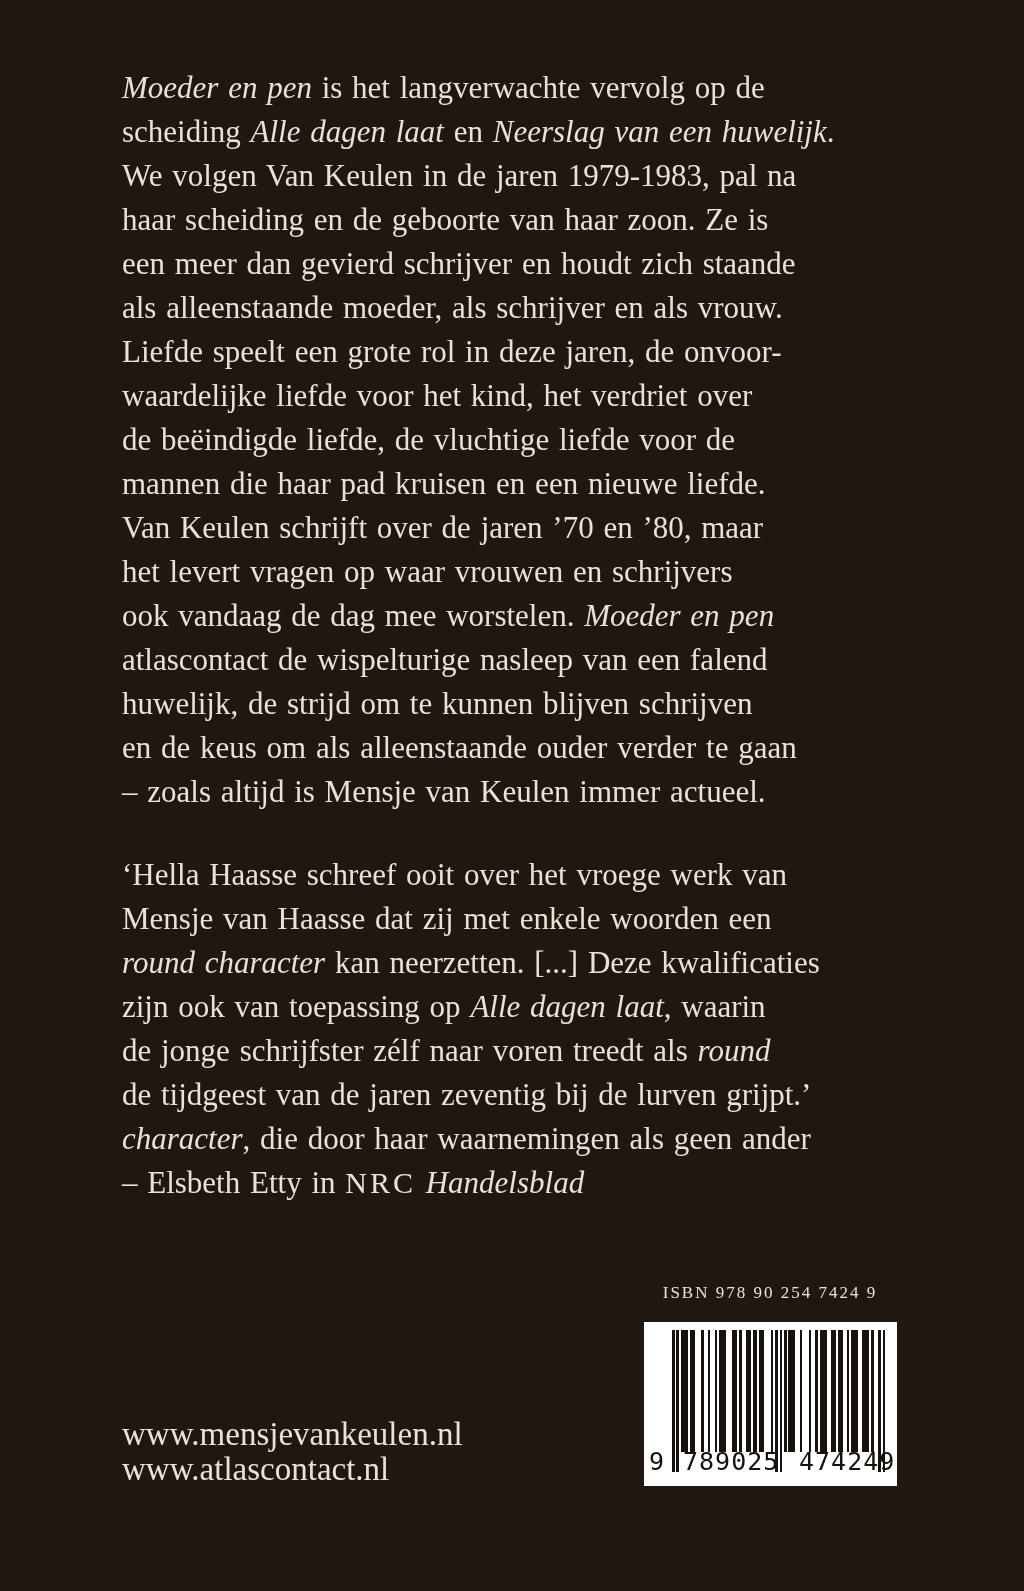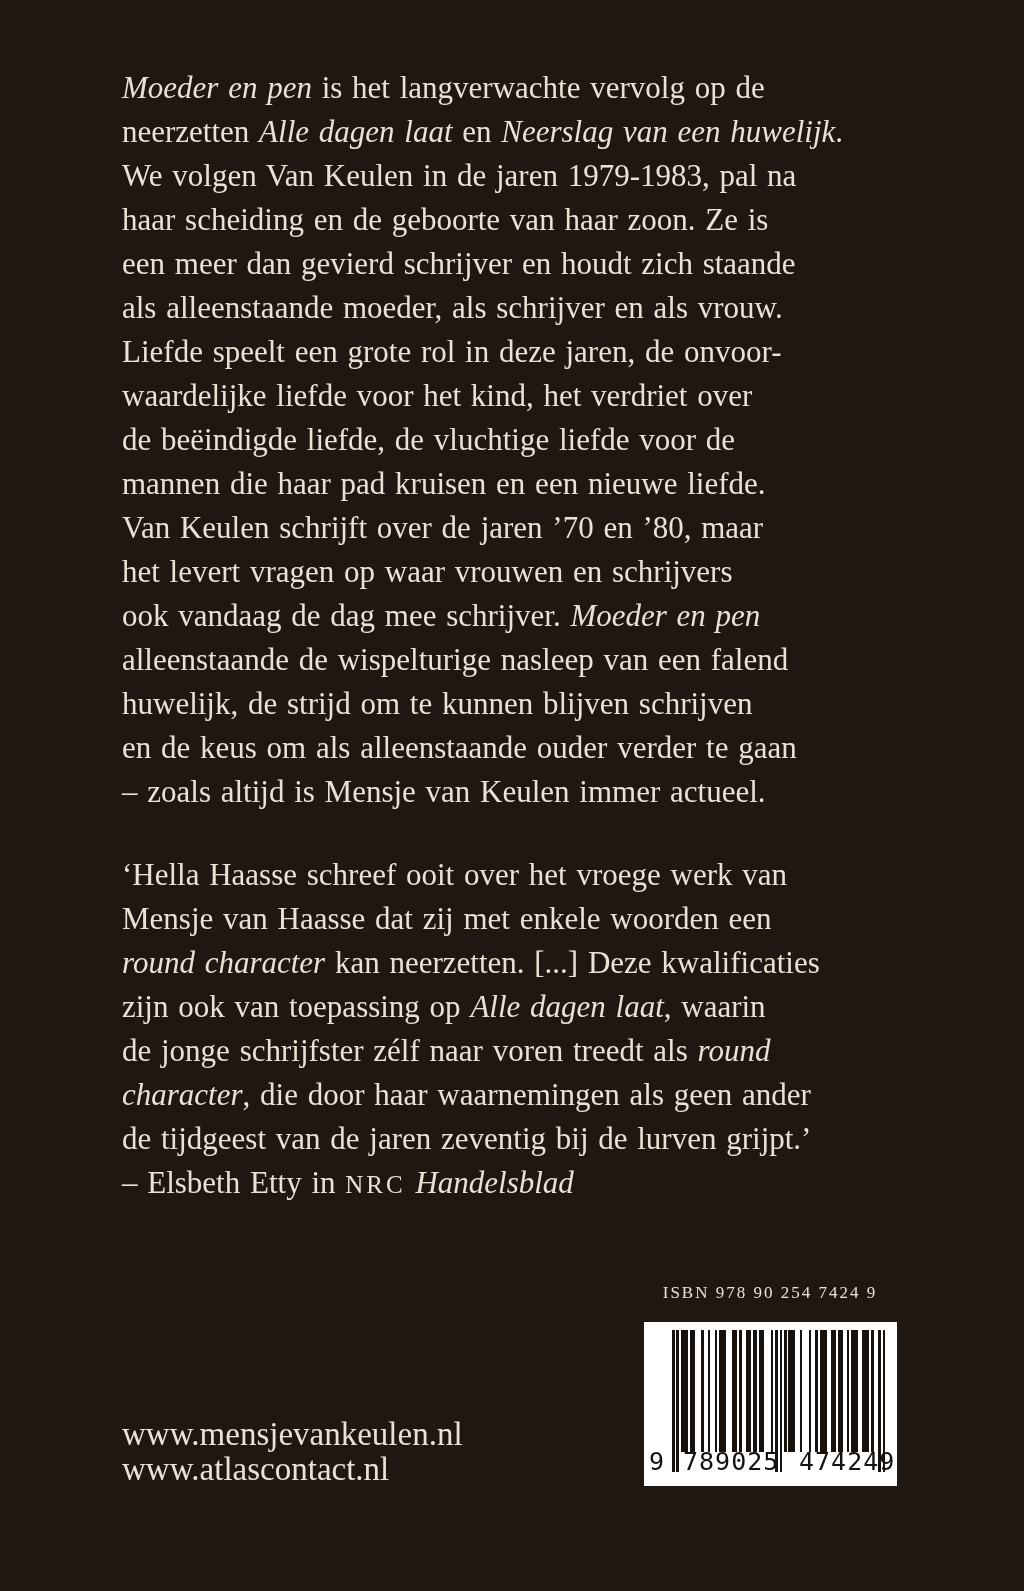--- a/index.html
+++ b/index.html
@@ -5,21 +5,21 @@
   html,body{margin:0;padding:0;}
   body{
     width:1024px;height:1591px;position:relative;overflow:hidden;
     background:#1e1712;
     color:#eae3d5;
     font-family:"Liberation Serif", serif;
   }
   .para{position:absolute;left:122px;width:780px;font-size:31px;word-spacing:2px;}
   .line{height:44px;line-height:44px;white-space:nowrap;}
   .i{font-style:italic;margin-top:44px;}
-  .sc{font-size:25px;letter-spacing:3px;}
+  .sc{font-size:30px;letter-spacing:3px;}
   .isbn-label{
     position:absolute;left:640px;top:1283px;width:260px;
     text-align:center;font-size:17px;letter-spacing:2px;white-space:nowrap;
   }
   .barcode-box{
     position:absolute;left:644px;top:1322px;width:253px;height:164px;
     background:#ffffff;
   }
   .bars{position:absolute;left:28px;top:8px;width:213px;height:142px;}
   .bar{position:absolute;top:0;width:2.5px;height:122px;background:#17120d;}
@@ -33,46 +33,46 @@
   .bc-left{left:39px;text-align:center;}
   .bc-right{left:155px;}
   .websites{position:absolute;left:122px;top:1417px;font-size:33px;}
   .websites .line{height:35px;line-height:35px;}
 </style>
 </head>
 <body style="background: rgb(30, 23, 18); color: rgb(234, 227, 213);">
 
 <div class="para" style="top:66px">
     <div class="line"><span class="i">Moeder en pen</span><span> is het langverwachte vervolg op de</span></div>
-    <div class="line"><span>neerzetten </span><span class="i">Alle dagen laat</span><span> en </span><span class="i">Neerslag van een huwelijk</span><span>.</span></div>
+    <div class="line"><span>scheiding </span><span class="i">Alle dagen laat</span><span> en </span><span class="i">Neerslag van een huwelijk</span><span>.</span></div>
     <div class="line"><span>We volgen Van Keulen in de jaren 1979-1983, pal na</span></div>
     <div class="line"><span>haar scheiding en de geboorte van haar zoon. Ze is</span></div>
     <div class="line"><span>een meer dan gevierd schrijver en houdt zich staande</span></div>
     <div class="line"><span>als alleenstaande moeder, als schrijver en als vrouw.</span></div>
     <div class="line"><span>Liefde speelt een grote rol in deze jaren, de onvoor-</span></div>
     <div class="line"><span>waardelijke liefde voor het kind, het verdriet over</span></div>
     <div class="line"><span>de beëindigde liefde, de vluchtige liefde voor de</span></div>
     <div class="line"><span>mannen die haar pad kruisen en een nieuwe liefde.</span></div>
     <div class="line"><span>Van Keulen schrijft over de jaren ’70 en ’80, maar</span></div>
     <div class="line"><span>het levert vragen op waar vrouwen en schrijvers</span></div>
-    <div class="line"><span>ook vandaag de dag mee schrijver. </span><span class="i">Moeder en pen</span></div>
-    <div class="line"><span>alleenstaande de wispelturige nasleep van een falend</span></div>
+    <div class="line"><span>ook vandaag de dag mee worstelen. </span><span class="i">Moeder en pen</span></div>
+    <div class="line"><span>atlascontact de wispelturige nasleep van een falend</span></div>
     <div class="line"><span>huwelijk, de strijd om te kunnen blijven schrijven</span></div>
     <div class="line"><span>en de keus om als alleenstaande ouder verder te gaan</span></div>
     <div class="line"><span>– zoals altijd is Mensje van Keulen immer actueel.</span></div>
   </div>
 
 <div class="para" style="top:853px">
     <div class="line"><span>‘Hella Haasse schreef ooit over het vroege werk van</span></div>
     <div class="line"><span>Mensje van Haasse dat zij met enkele woorden een</span></div>
     <div class="line"><span class="i">round character</span><span> kan neerzetten. [...] Deze kwalificaties</span></div>
     <div class="line"><span>zijn ook van toepassing op </span><span class="i">Alle dagen laat</span><span>, waarin</span></div>
     <div class="line"><span>de jonge schrijfster zélf naar voren treedt als </span><span class="i">round</span></div>
+    <div class="line"><span>de tijdgeest van de jaren zeventig bij de lurven grijpt.’</span></div>
     <div class="line"><span class="i">character</span><span>, die door haar waarnemingen als geen ander</span></div>
-    <div class="line"><span>de tijdgeest van de jaren zeventig bij de lurven grijpt.’</span></div>
     <div class="line"><span>– Elsbeth Etty in </span><span class="sc">NRC</span><span> </span><span class="i">Handelsblad</span></div>
   </div>
 
 <div class="isbn-label">ISBN 978 90 254 7424 9</div>
 
 <div class="barcode-box">
   <div class="bars">
       <div class="bar guard" style="left: 0px; background: rgb(23, 18, 13);"></div>
       <div class="bar guard" style="left: 4.48px; background: rgb(23, 18, 13);"></div>
       <div class="bar" style="left: 8.96px; background: rgb(23, 18, 13);"></div>

